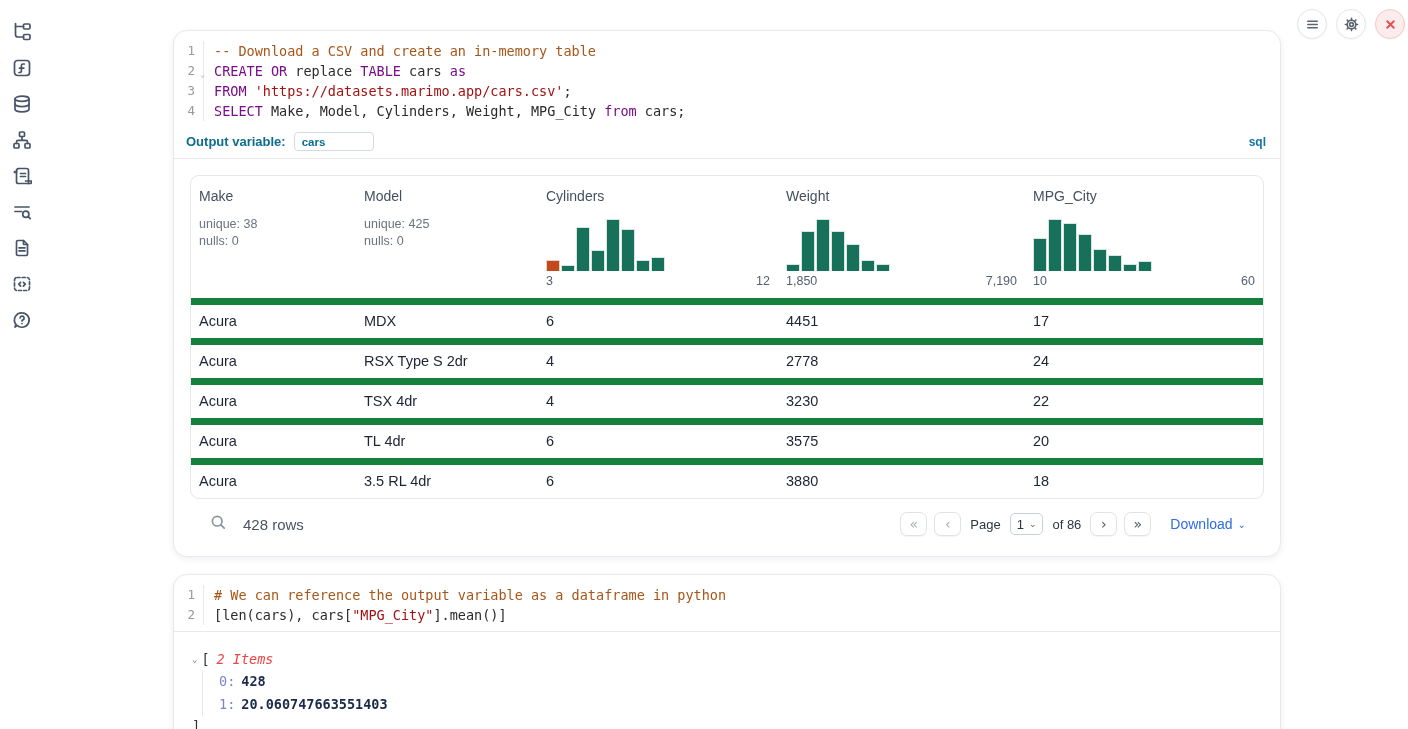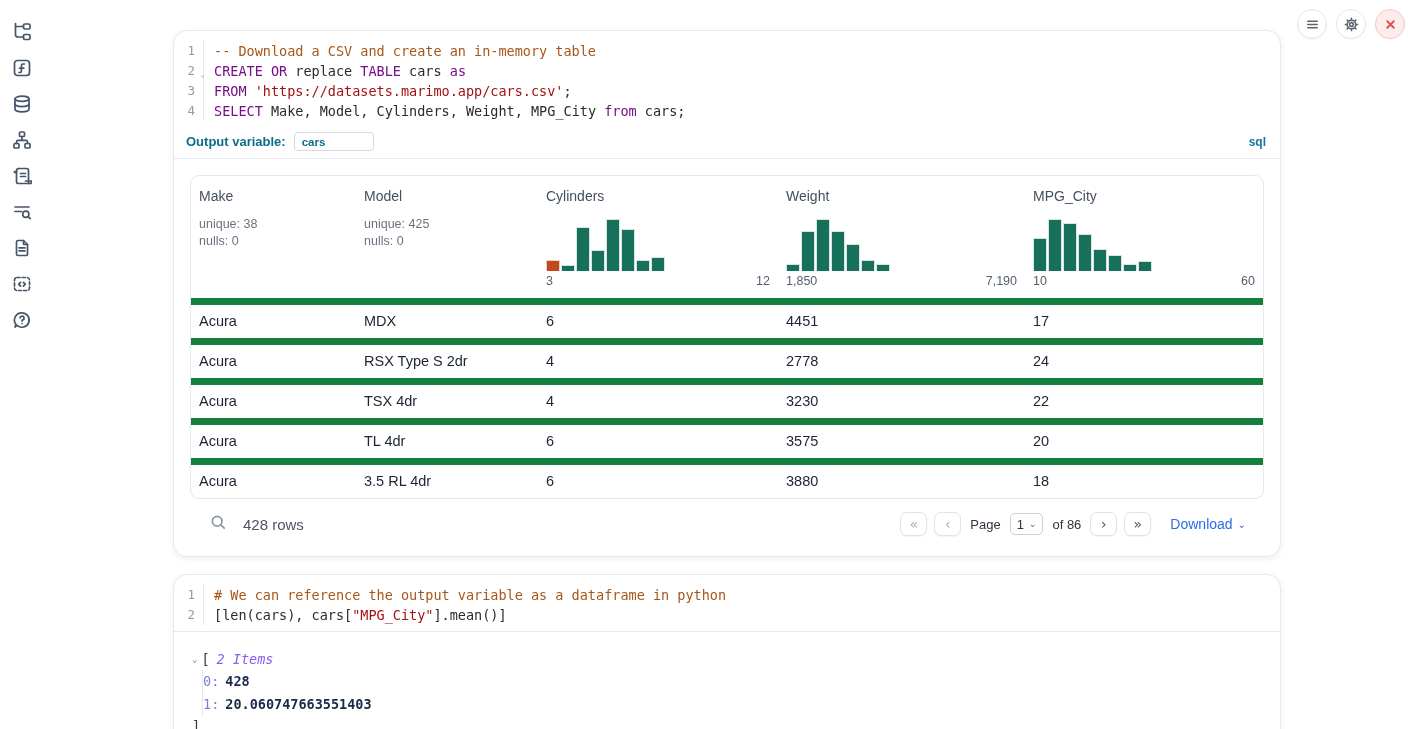--- a/index.html
+++ b/index.html
@@ -69,22 +69,22 @@
   .pg-select { display:flex; align-items:center; gap:5px; border:1px solid #c9cfd6; border-radius:5px; height:22px; padding:0 6px; font-size:13px; color:#2f3640; cursor:pointer; }
   .pg-select .chev { font-size:9px; color:#5a6270; }
   .download { margin-left:12px; display:flex; align-items:center; gap:5px; color:#2e6be6; font-size:14px; cursor:pointer; }
   .download .chev { font-size:10px; color:#2e6be6; }
 
   
   .tree-pad { padding:16px 22px 18px 18px; font-family:"DejaVu Sans Mono", monospace; font-size:13.5px; color:#333; }
   .tree-line1 { display:flex; align-items:center; line-height:22px; }
   .tree-chev { font-size:9px; color:#6b7280; margin-right:4px; cursor:pointer; }
   .tree-bracket { color:#333; }
-  .tree-items { margin-left:7px; font-style:italic; color:#8b5cf6; }
-  .tree-entries { margin-left:10px; border-left:1px solid #e3e6ea; }
+  .tree-items { margin-left:7px; font-style:italic; color:#ef4444; }
+  .tree-entries { margin-left:10px; border-left:1px solid #e3e6ea; padding-left:16px; }
   .tree-entry { line-height:23px; }
   .tree-key { color:#7b82cf; }
   .tree-val { color:#1c2a4a; font-weight:bold; margin-left:6px; }
   .tree-close { line-height:20px; }
 </style>
 </head>
 <body>
 
 <div class="app">
 

